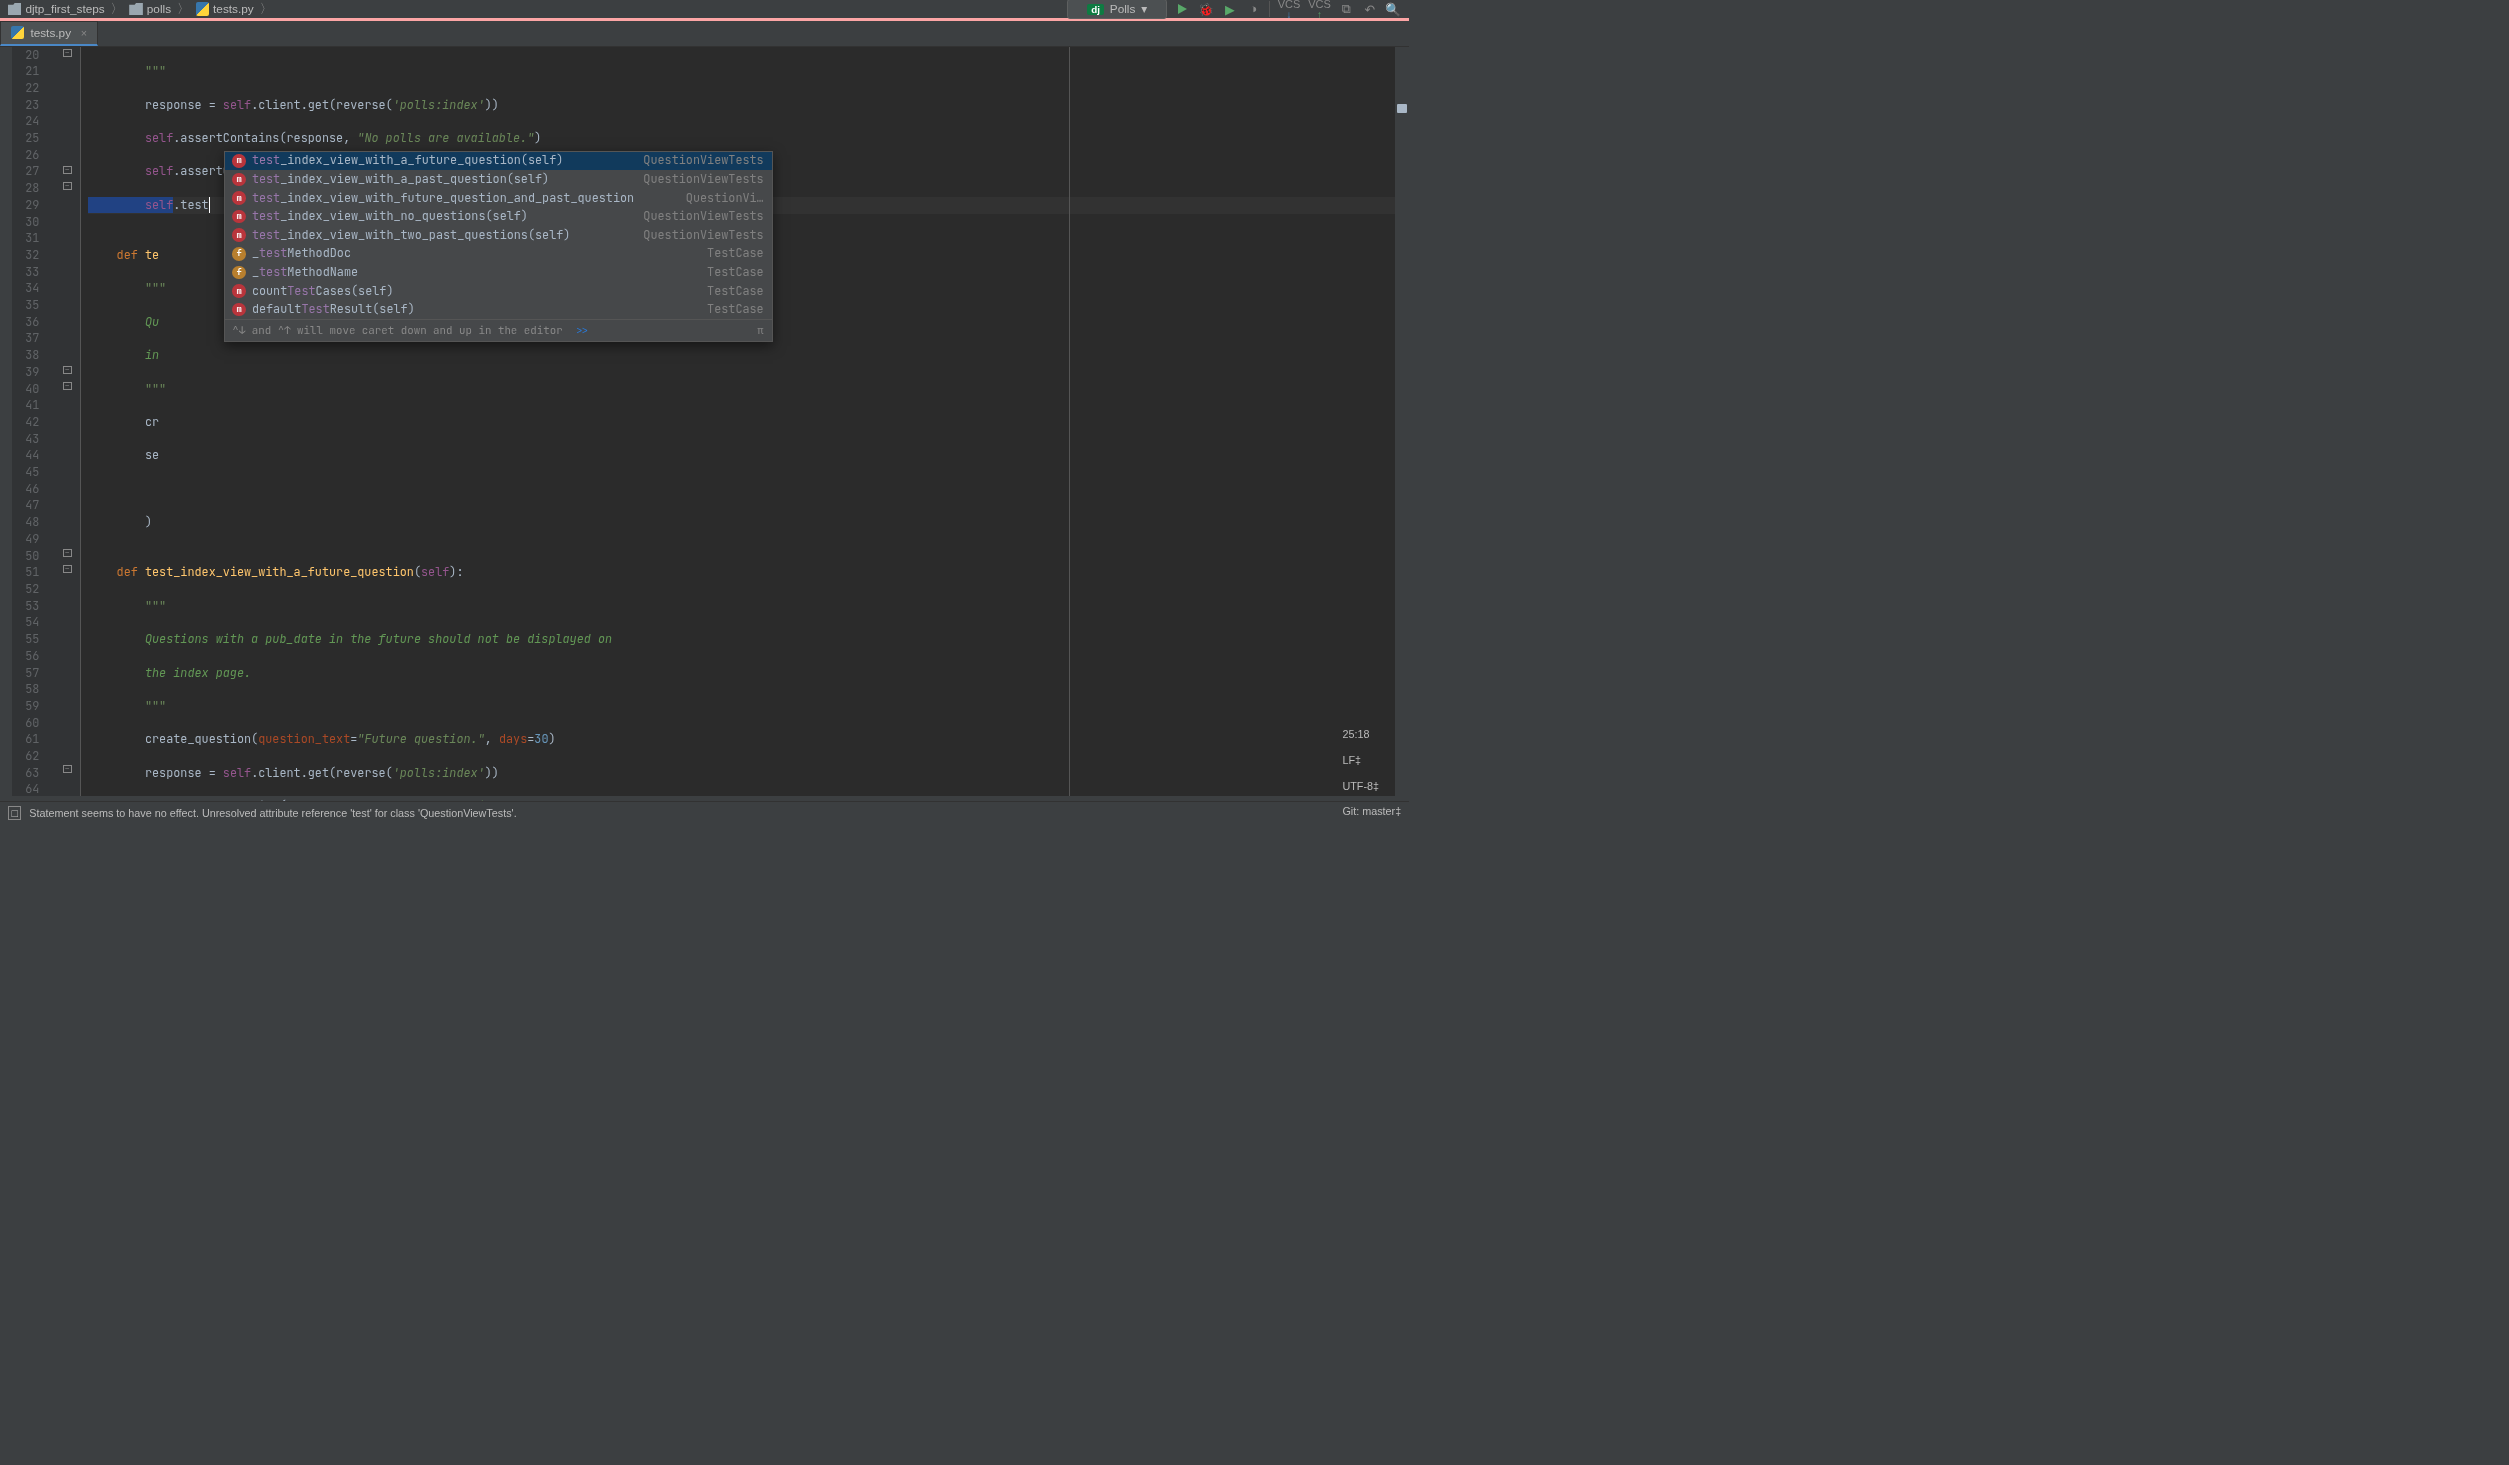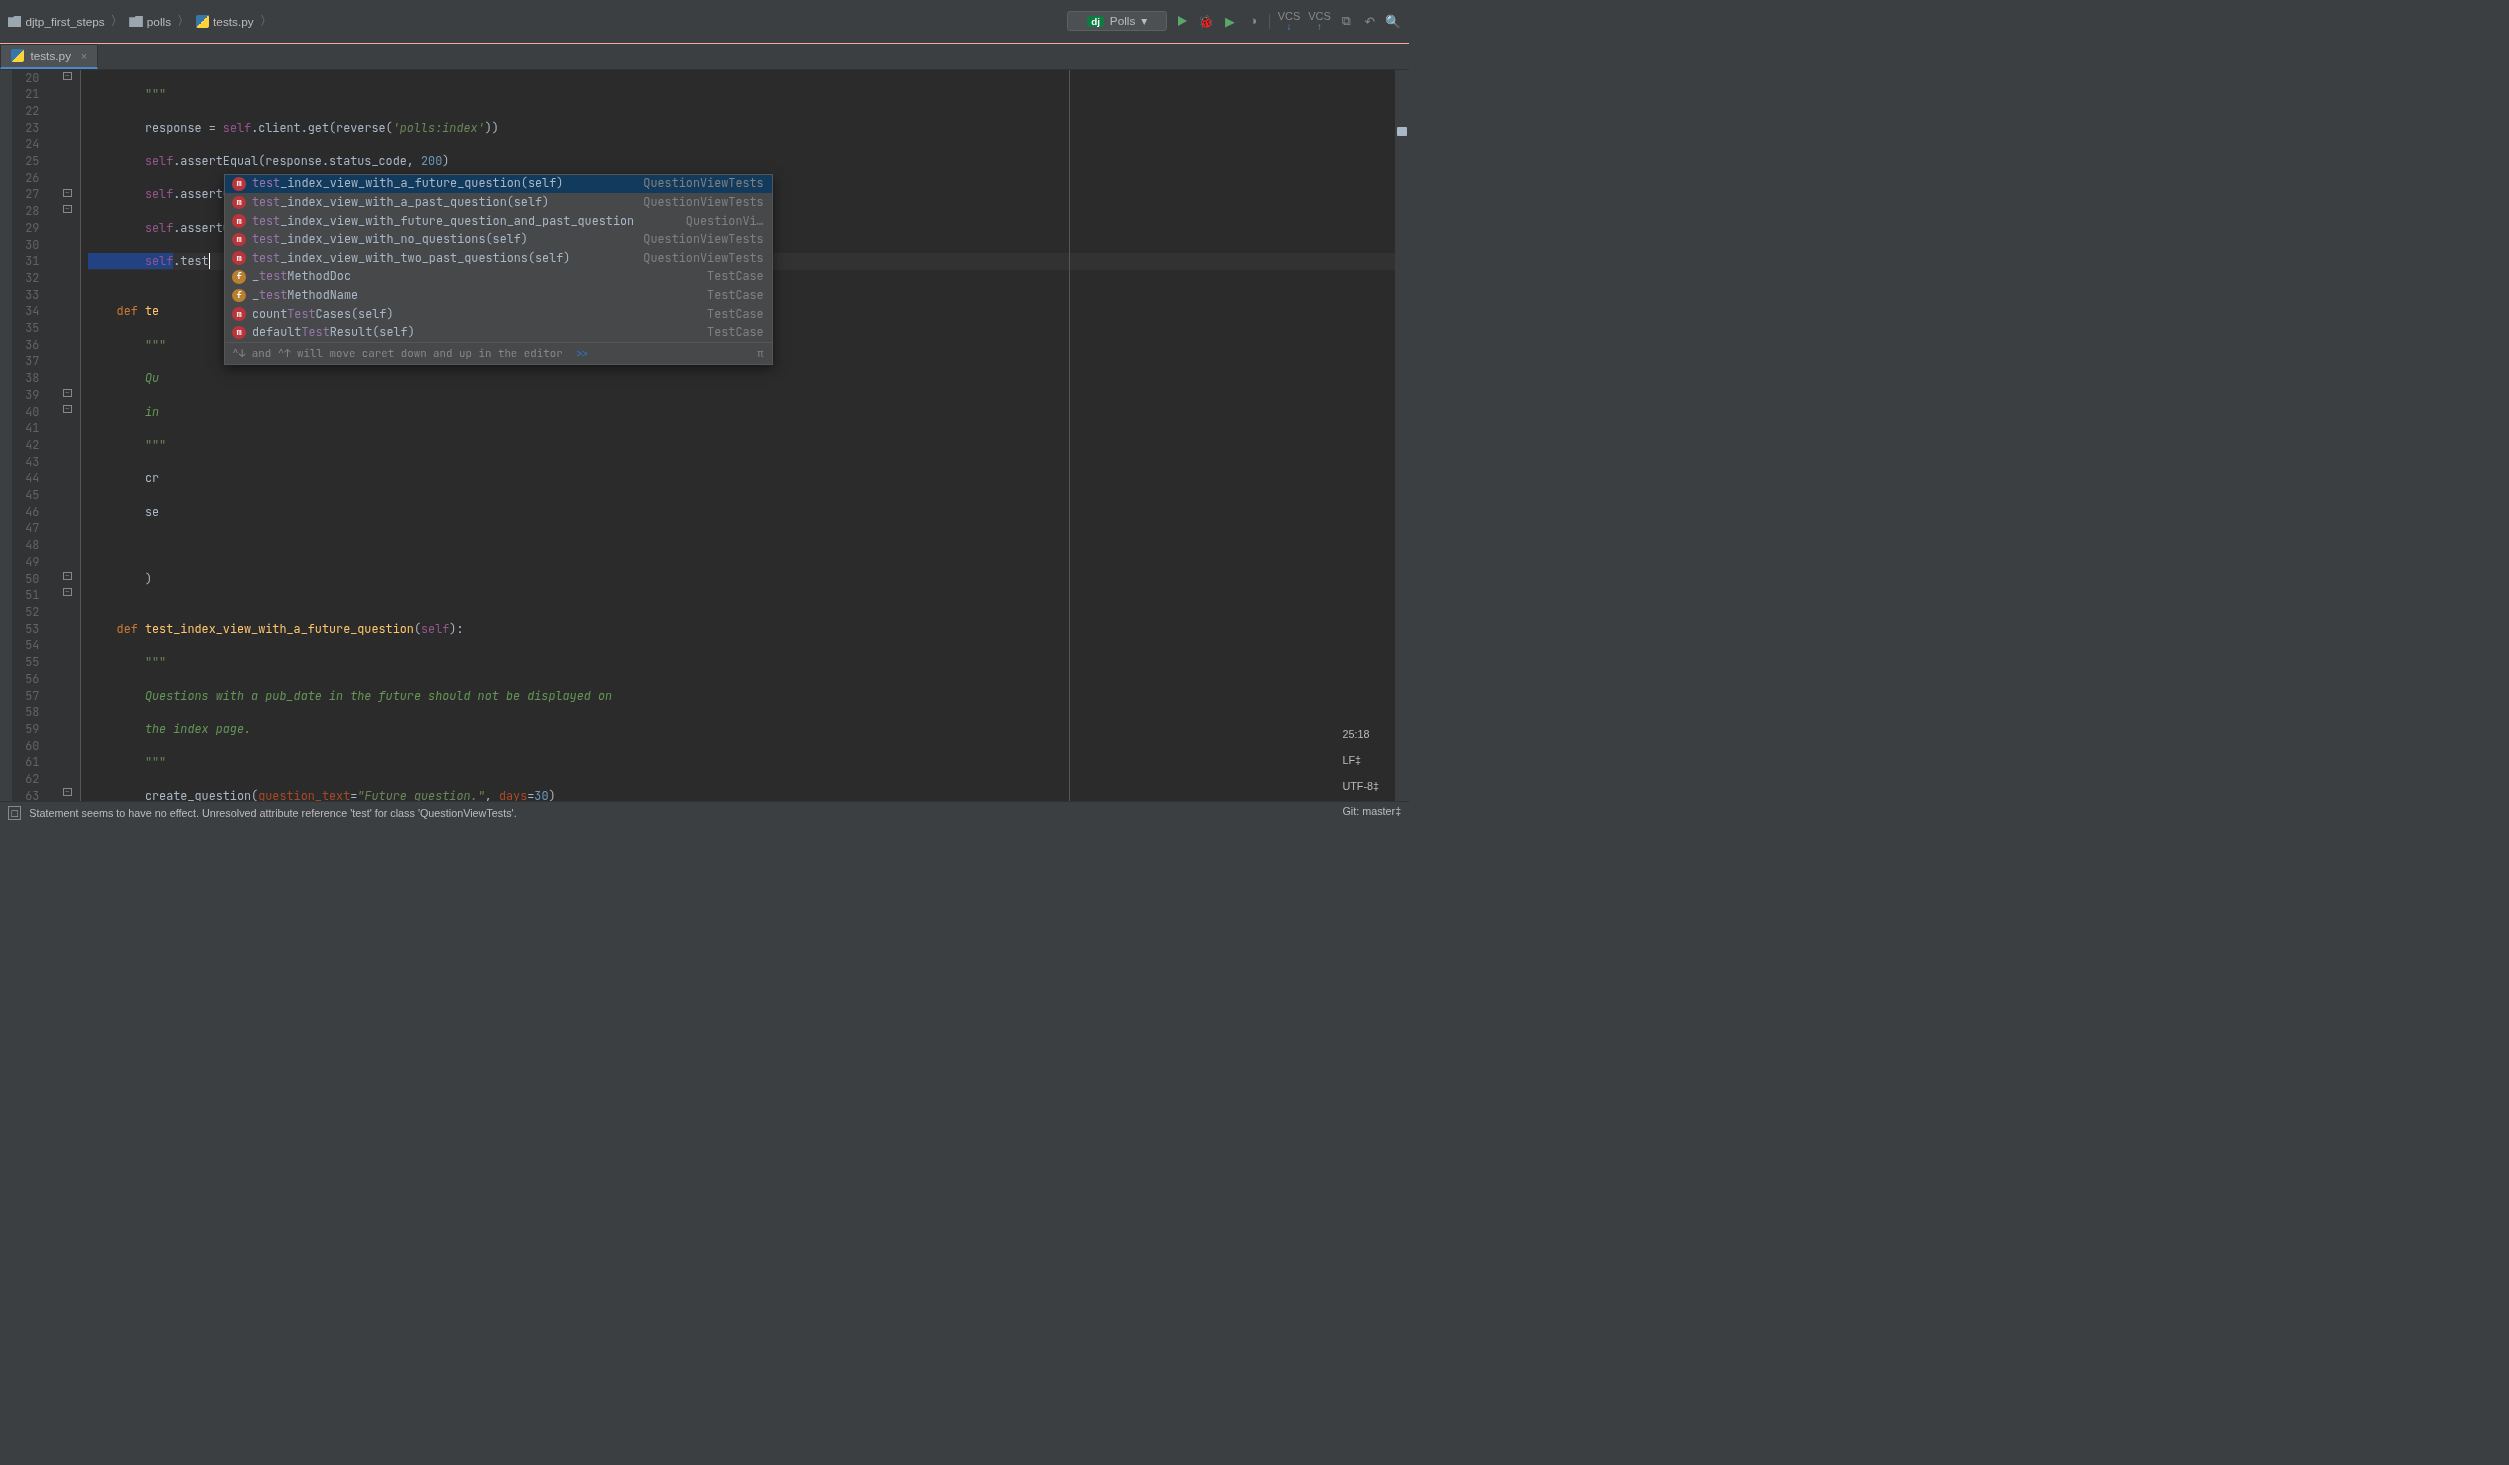--- a/index.html
+++ b/index.html
@@ -9,23 +9,23 @@
   color: #bbbbbb;
   font-size: 12.7px;
   overflow: hidden;
   width: 1409px;
   height: 823px;
   position: relative;
 }
 
 
 .nav-bar {
-  height: 44px;
+  height: 21px;
   background: #3c3f41;
-  border-bottom: 1px solid #fca5a5;
+  border-bottom: 3px solid #fca5a5;
   display: flex;
   align-items: center;
   padding: 0 7.8px;
   justify-content: space-between;
 }
 .breadcrumb {
   display: flex;
   align-items: center;
   gap: 5.9px;
 }
@@ -403,21 +403,20 @@
     <div class="fold-mark" style="top:135px">−</div>
     <div class="fold-mark" style="top:319px">−</div>
     <div class="fold-mark" style="top:335px">−</div>
     <div class="fold-mark" style="top:502px">−</div>
     <div class="fold-mark" style="top:518px">−</div>
     <div class="fold-mark" style="top:718px">−</div>
   </div>
   <div class="editor">
 <div><span class="strq">        """</span></div>
 <div><span>        response = </span><span class="self">self</span><span>.client.get(reverse(</span><span class="str">'polls:index'</span><span>))</span></div>
-<div><span class="self">        self</span><span>.assertEqual(response.status_code, </span><span class="num">200</span><span>)</span></div>
 <div><span class="self">        self</span><span>.assertContains(response, </span><span class="str">"No polls are available."</span><span>)</span></div>
 <div><span class="self">        self</span><span>.assertQuerysetEqual(response.context[</span><span class="str">'latest_question_list'</span><span>], [])</span></div>
 <div class="caret-line"><span class="self selected-text">        self</span><span>.test</span><span style="border-right:1px solid #fff"></span></div>
 <div><span></span></div>
 <div><span class="kw">    def </span><span class="fn">te</span></div>
 <div><span class="strq">        """</span></div>
 <div><span class="doc">        Qu</span></div>
 <div><span class="doc">        in</span></div>
 <div><span class="strq">        """</span></div>
 <div><span>        cr</span></div>

